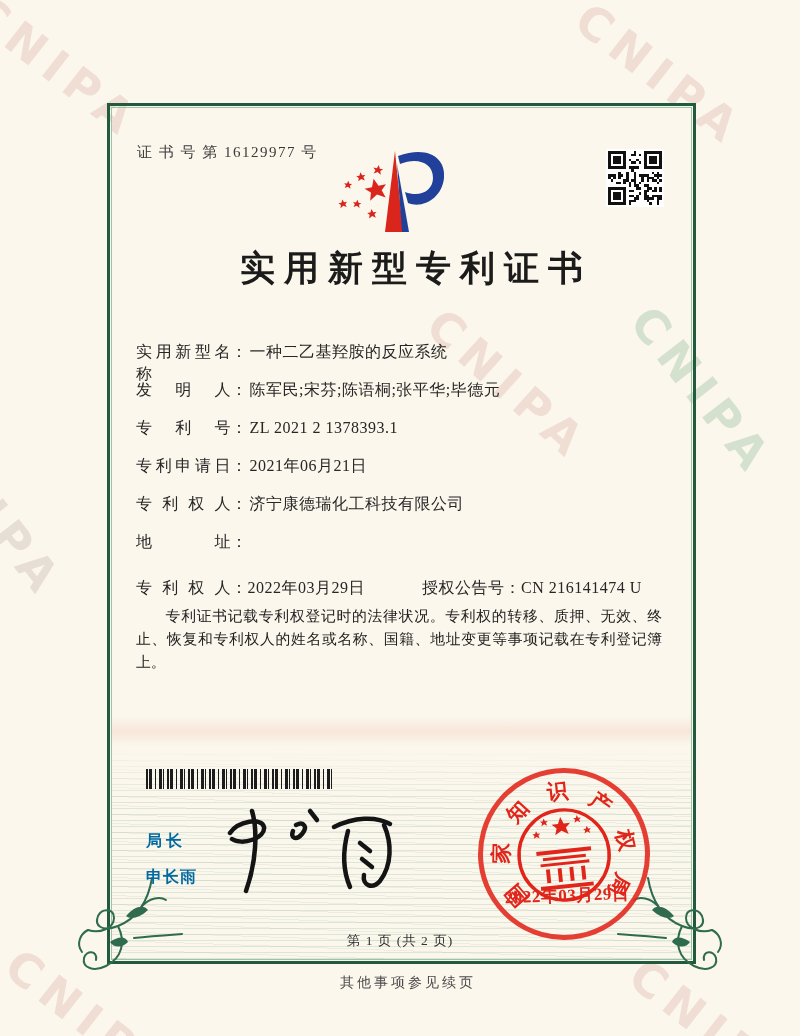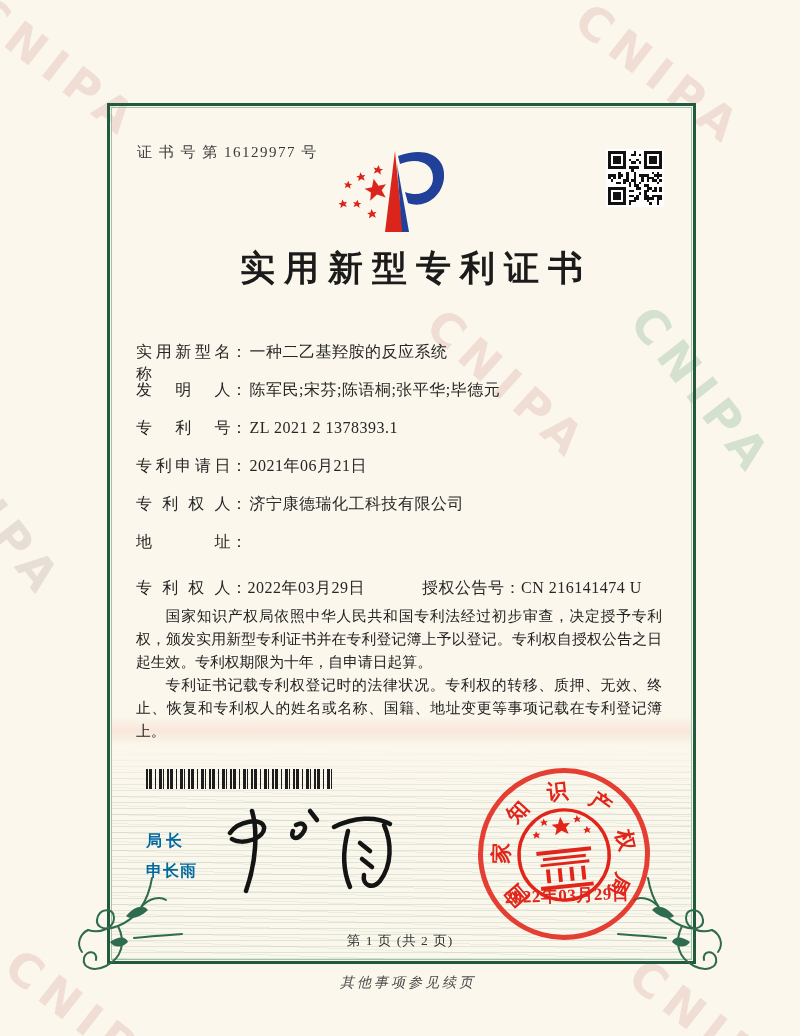--- a/index.html
+++ b/index.html
@@ -75,42 +75,42 @@
       #1c1c1c 9px 10px,transparent 10px 13px,#1c1c1c 13px 16px,transparent 16px 17px,
       #1c1c1c 17px 18px,transparent 18px 21px);
   }
 
   .commissioner{
     position:absolute;left:146px;top:831px;
     font-family:"Liberation Sans","DejaVu Sans",sans-serif;
     font-weight:bold;font-size:16px;color:#0369a1;
   }
   .commissioner .c-title{letter-spacing:4px;display:block;}
-  .commissioner .c-name{display:block;margin-top:9px;letter-spacing:1px;}
+  .commissioner .c-name{display:block;margin-top:15px;letter-spacing:1px;}
 
   .signature{position:absolute;left:216px;top:797px;width:218px;height:102px;}
 
   .seal{position:absolute;left:478px;top:768px;width:172px;height:172px;transform:rotate(-6deg);}
   .seal-ring{position:absolute;inset:0;border:5px solid rgba(225,37,26,.88);border-radius:50%;}
   .seal-ring-text span{
     position:absolute;left:50%;top:50%;width:24px;height:24px;margin:-12px 0 0 -12px;
     text-align:center;font-size:21px;font-weight:bold;color:#e1251a;line-height:24px;
     transform-origin:center;font-family:"Liberation Serif",serif;
   }
   .emblem{position:absolute;left:37px;top:38px;width:98px;height:98px;}
   .seal-date{
     position:absolute;left:487px;top:884px;width:160px;text-align:center;
     font-size:17px;font-weight:bold;color:#e1251a;transform:rotate(-2deg);
     font-family:"Liberation Serif",serif;letter-spacing:.5px;
   }
 
   .page-info{position:absolute;left:0;right:0;top:932px;text-align:center;font-size:13.5px;color:#333;letter-spacing:1px;}
   .footer-note{
     position:absolute;left:0;right:0;top:974px;text-align:center;
-    font-size:14px;font-style:italic;color:#4a4a4a;letter-spacing:3px;padding-left:16px;
+    font-size:14px;color:#4a4a4a;letter-spacing:3px;padding-left:16px;
   }
 
   .flourish{position:absolute;width:112px;height:102px;}
   .flourish.bl{left:72px;top:876px;}
   .flourish.br{left:616px;top:876px;transform:scaleX(-1);}
 </style>
 </head>
 <body>
 
 <div class="page">
@@ -327,21 +327,20 @@
       <span class="colon">：</span>
     <span>2022年03月29日</span>
     <span class="grant-group2">
       <span>授权公告号</span>
         <span>：</span>
       <span>CN 216141474 U</span>
     </span>
   </div>
 
   <div class="paras">
-    <p>国家知识产权局依照中华人民共和国专利法经过初步审查，决定授予专利权，颁发实用新型专利证书并在专利登记簿上予以登记。专利权自授权公告之日起生效。专利权期限为十年，自申请日起算。</p>
     <p>专利证书记载专利权登记时的法律状况。专利权的转移、质押、无效、终止、恢复和专利权人的姓名或名称、国籍、地址变更等事项记载在专利登记簿上。</p>
   </div>
 
   <div class="barcode"></div>
 
   <div class="commissioner">
     <span class="c-title">局长</span>
     <span class="c-name">申长雨</span>
   </div>
 

